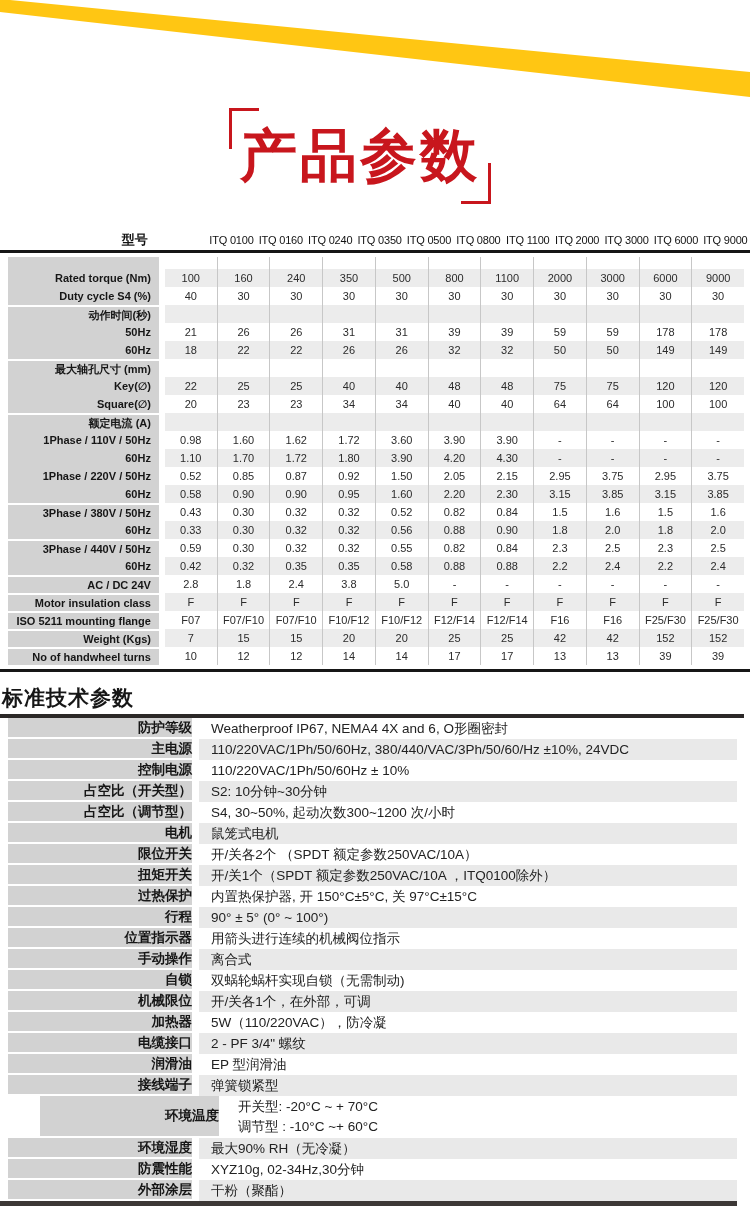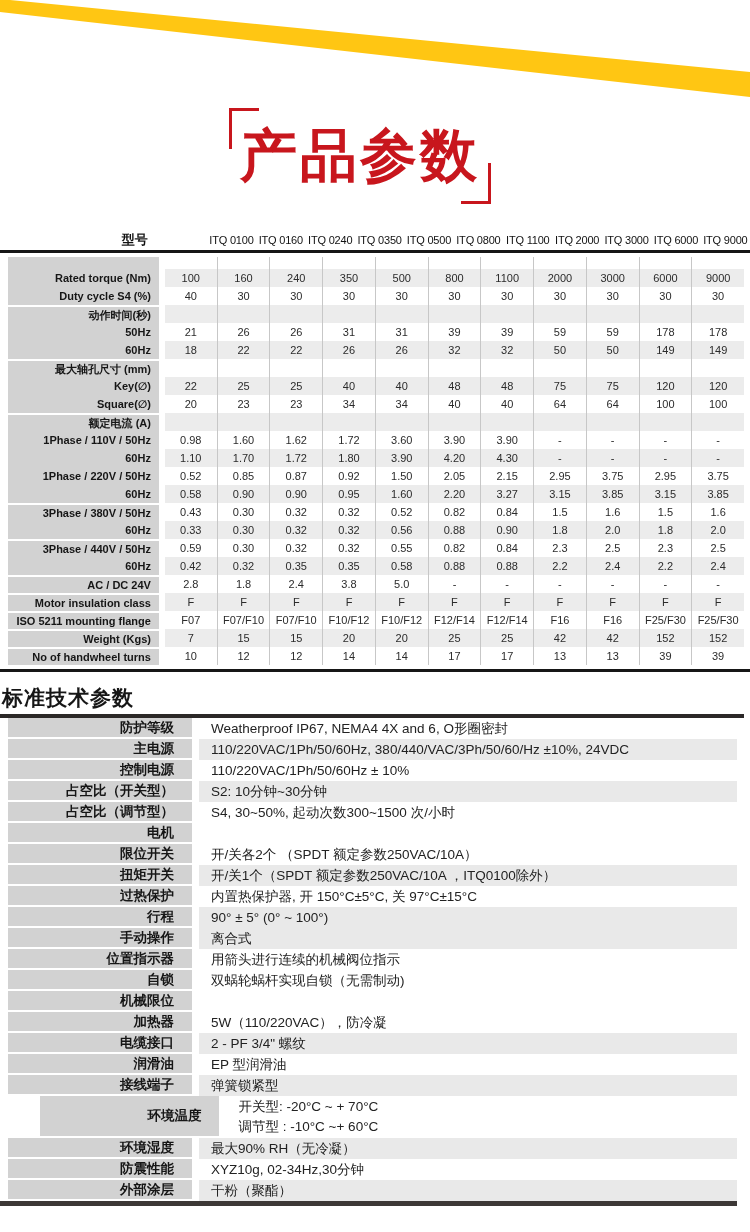--- a/index.html
+++ b/index.html
@@ -38,21 +38,21 @@
   .scell.shade{background:var(--row-gray);}
   
   .tech-heading{position:absolute;left:2px;top:684px;margin:0;font-size:21px;
         font-weight:bold;color:#161616;letter-spacing:1px;font-family:Liberation Serif, serif;}
   .tech{position:absolute;left:0;top:714px;width:750px;}
   .tline-top{height:4px;background:var(--line-dark2);width:744px;}
   .trow{display:flex;height:21px;}
   .trow.dbl{height:42px;margin-left:32px;}
   .tlab{margin-left:8px;width:184px;box-sizing:border-box;background:var(--label-gray);
         border-bottom:2px solid #fff;font-weight:bold;font-size:13.5px;color:#161616;
-        display:flex;align-items:center;justify-content:flex-end;padding-right:18px;
+        display:flex;align-items:center;justify-content:flex-end;padding-right:0;
         white-space:nowrap;}
   .tval{margin-left:7px;width:538px;box-sizing:border-box;padding-left:12px;font-size:13.5px;
         color:#222;display:flex;flex-direction:column;justify-content:center;}
   .tval.shade{background:var(--row-gray2);}
   .tline{line-height:20px;white-space:nowrap;}
   .tline-bottom{height:5px;background:var(--line-dark);width:737px;}
 </style>
 </head>
 <body>
 
@@ -298,21 +298,21 @@
         </div>
         <div class="srow">
           <div class="slab">60Hz</div>
           <div class="svals">
             <div class="scell shade">0.58</div>
             <div class="scell shade">0.90</div>
             <div class="scell shade">0.90</div>
             <div class="scell shade">0.95</div>
             <div class="scell shade">1.60</div>
             <div class="scell shade">2.20</div>
-            <div class="scell shade">3.27</div>
+            <div class="scell shade">2.30</div>
             <div class="scell shade">3.15</div>
             <div class="scell shade">3.85</div>
             <div class="scell shade">3.15</div>
             <div class="scell shade">3.85</div>
           </div>
         </div>
         <div class="srow">
           <div class="slab gstart">3Phase / 380V / 50Hz</div>
           <div class="svals">
             <div class="scell">0.43</div>
@@ -486,25 +486,28 @@
         </div>
         <div class="trow">
           <div class="tlab">占空比（开关型）</div>
           <div class="tval shade">
             <div class="tline">S2: 10分钟~30分钟</div>
           </div>
         </div>
         <div class="trow">
           <div class="tlab">占空比（调节型）</div>
           <div class="tval">
-            <div class="tline">S4, 30~50%, 起动次数300~1500 次/小时</div>
+            <div class="tline">S4, 30~50%, 起动次数300~1200 次/小时</div>
           </div>
         </div>
         <div class="trow">
           <div class="tlab">电机</div>
+          <div class="tval shade">
+            <div class="tline">鼠笼式电机</div>
+          </div>
         </div>
         <div class="trow">
           <div class="tlab">限位开关</div>
           <div class="tval">
             <div class="tline">开/关各2个 （SPDT 额定参数250VAC/10A）</div>
           </div>
         </div>
         <div class="trow">
           <div class="tlab">扭矩开关</div>
           <div class="tval shade">
@@ -517,39 +520,42 @@
             <div class="tline">内置热保护器, 开 150°C±5°C, 关 97°C±15°C</div>
           </div>
         </div>
         <div class="trow">
           <div class="tlab">行程</div>
           <div class="tval shade">
             <div class="tline">90° ± 5° (0° ~ 100°)</div>
           </div>
         </div>
         <div class="trow">
+          <div class="tlab">位置指示器</div>
+          <div class="tval">
+            <div class="tline">用箭头进行连续的机械阀位指示</div>
+          </div>
+        </div>
+        <div class="trow">
           <div class="tlab">手动操作</div>
           <div class="tval shade">
             <div class="tline">离合式</div>
           </div>
         </div>
         <div class="trow">
-          <div class="tlab">位置指示器</div>
-          <div class="tval">
-            <div class="tline">用箭头进行连续的机械阀位指示</div>
-          </div>
-        </div>
-        <div class="trow">
           <div class="tlab">自锁</div>
           <div class="tval">
             <div class="tline">双蜗轮蜗杆实现自锁（无需制动)</div>
           </div>
         </div>
         <div class="trow">
           <div class="tlab">机械限位</div>
+          <div class="tval shade">
+            <div class="tline">开/关各1个，在外部，可调</div>
+          </div>
         </div>
         <div class="trow">
           <div class="tlab">加热器</div>
           <div class="tval">
             <div class="tline">5W（110/220VAC），防冷凝</div>
           </div>
         </div>
         <div class="trow">
           <div class="tlab">电缆接口</div>
           <div class="tval shade">

